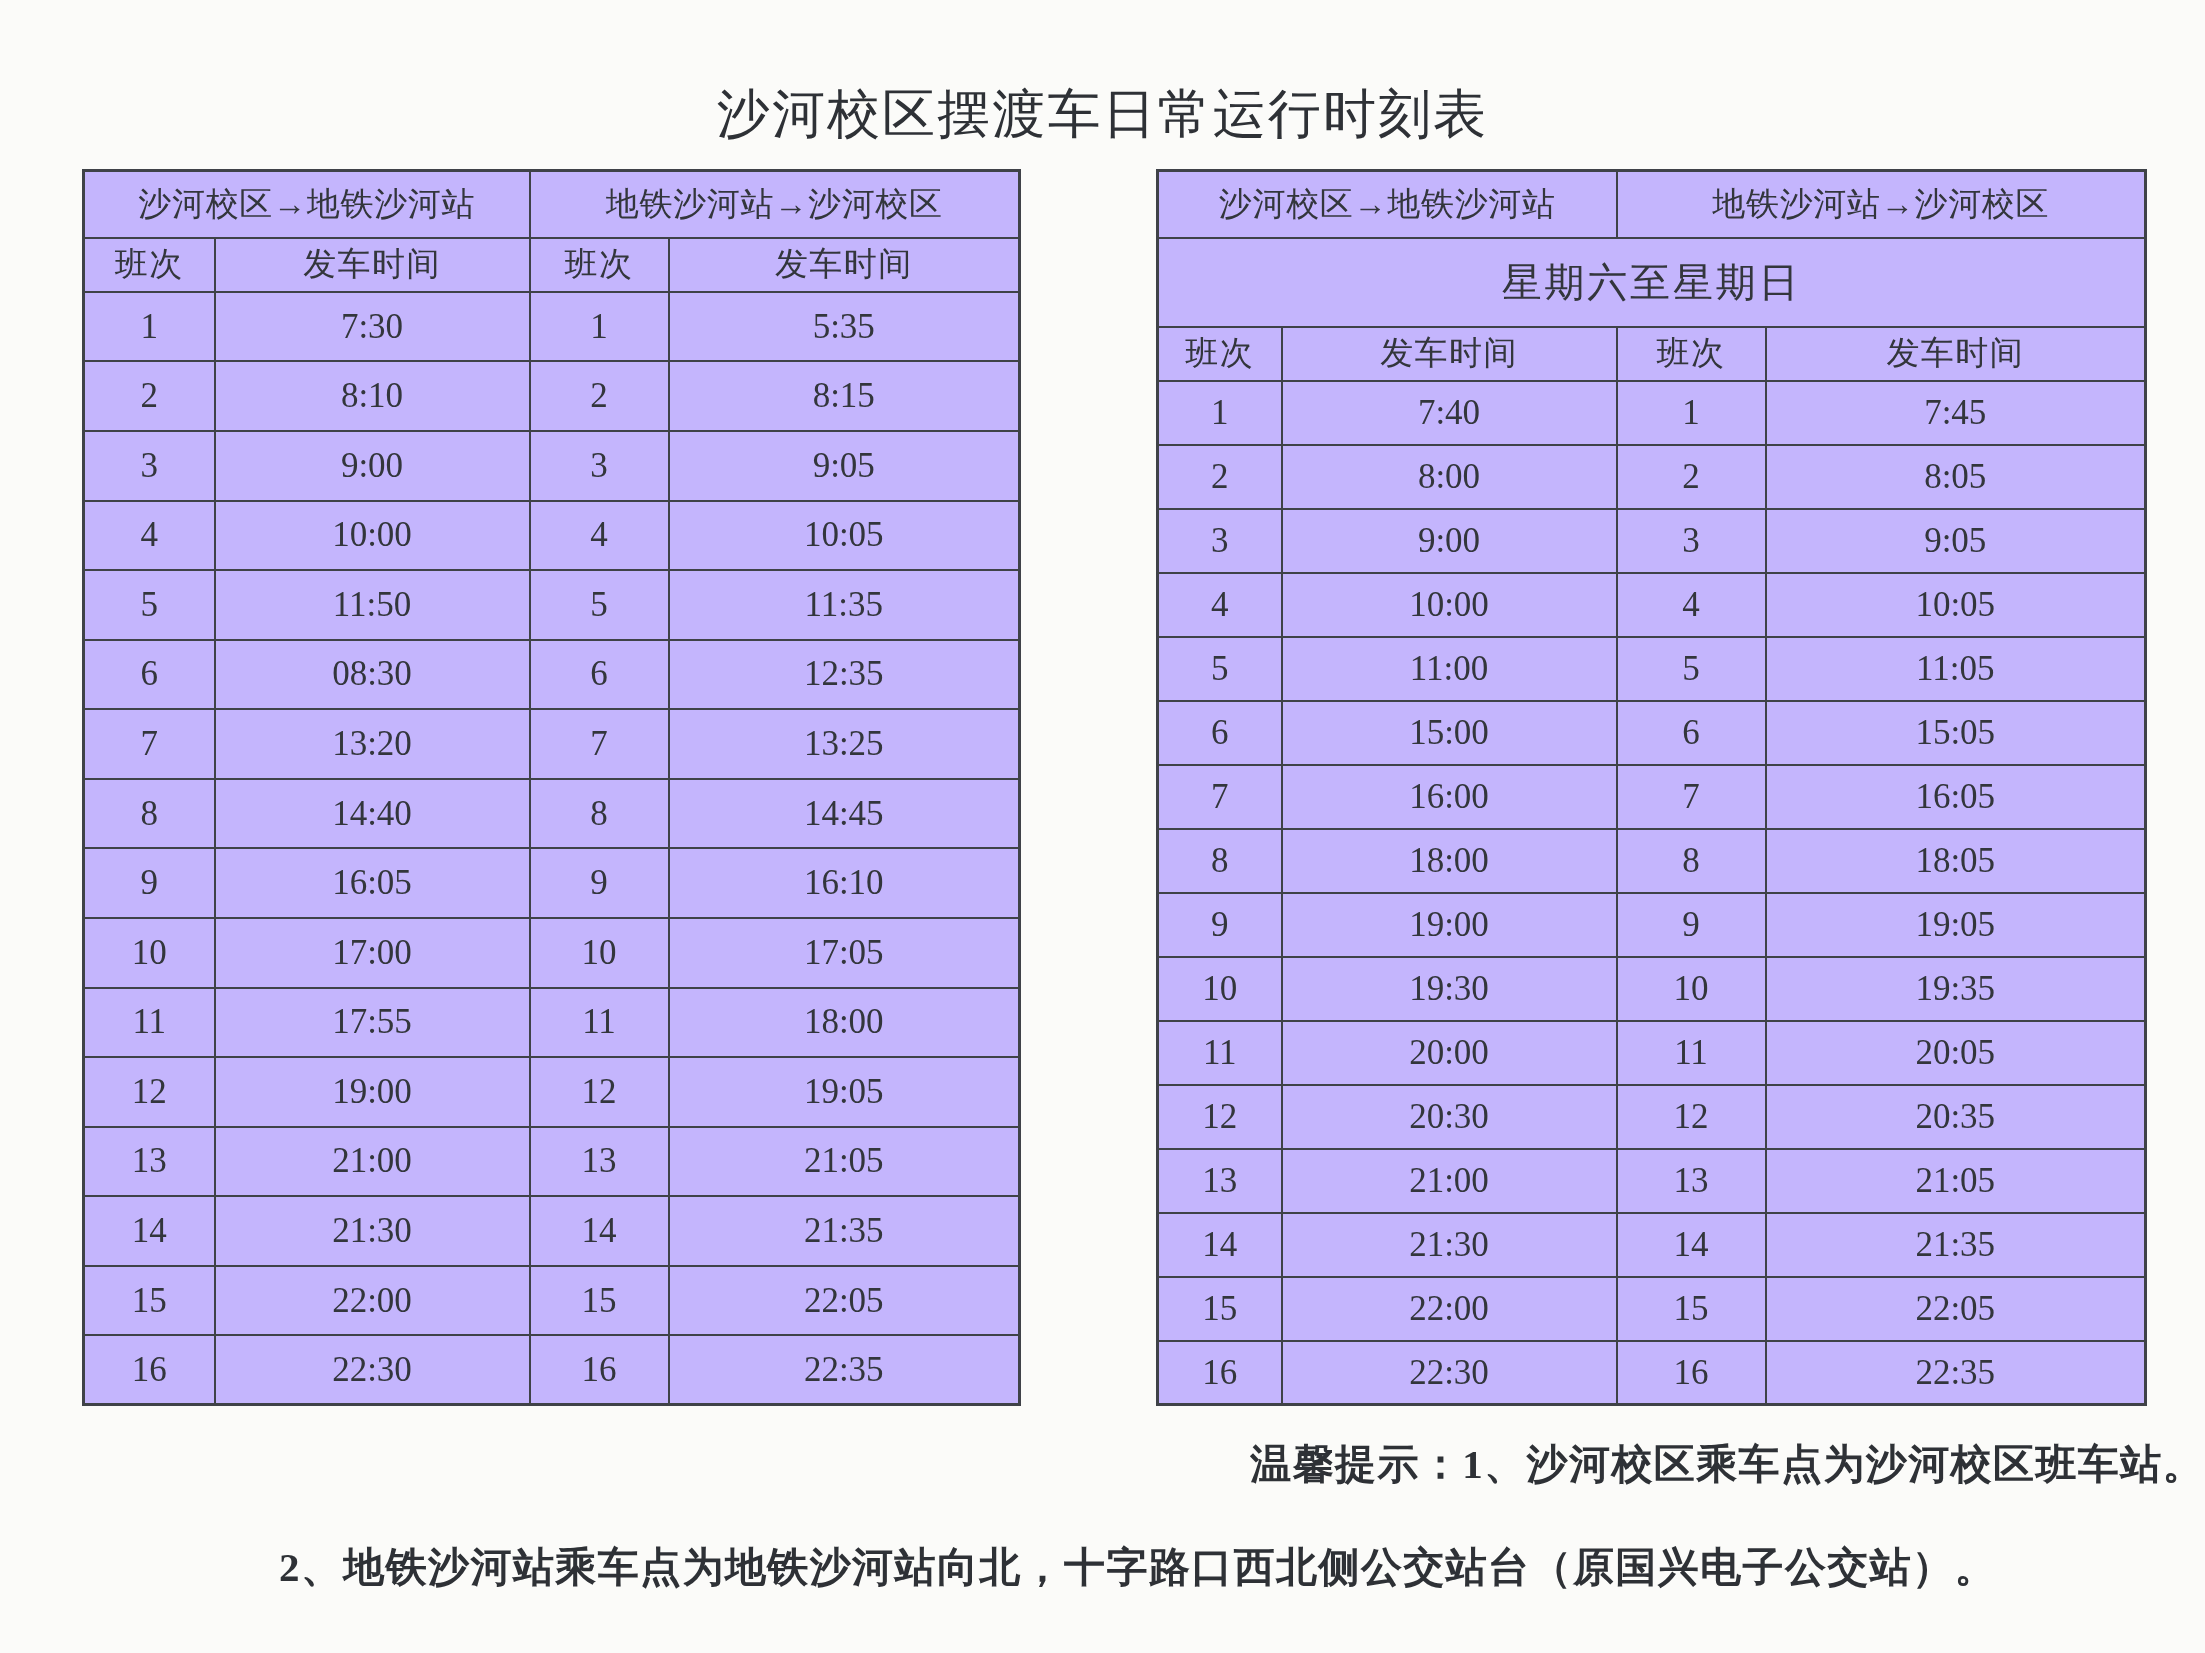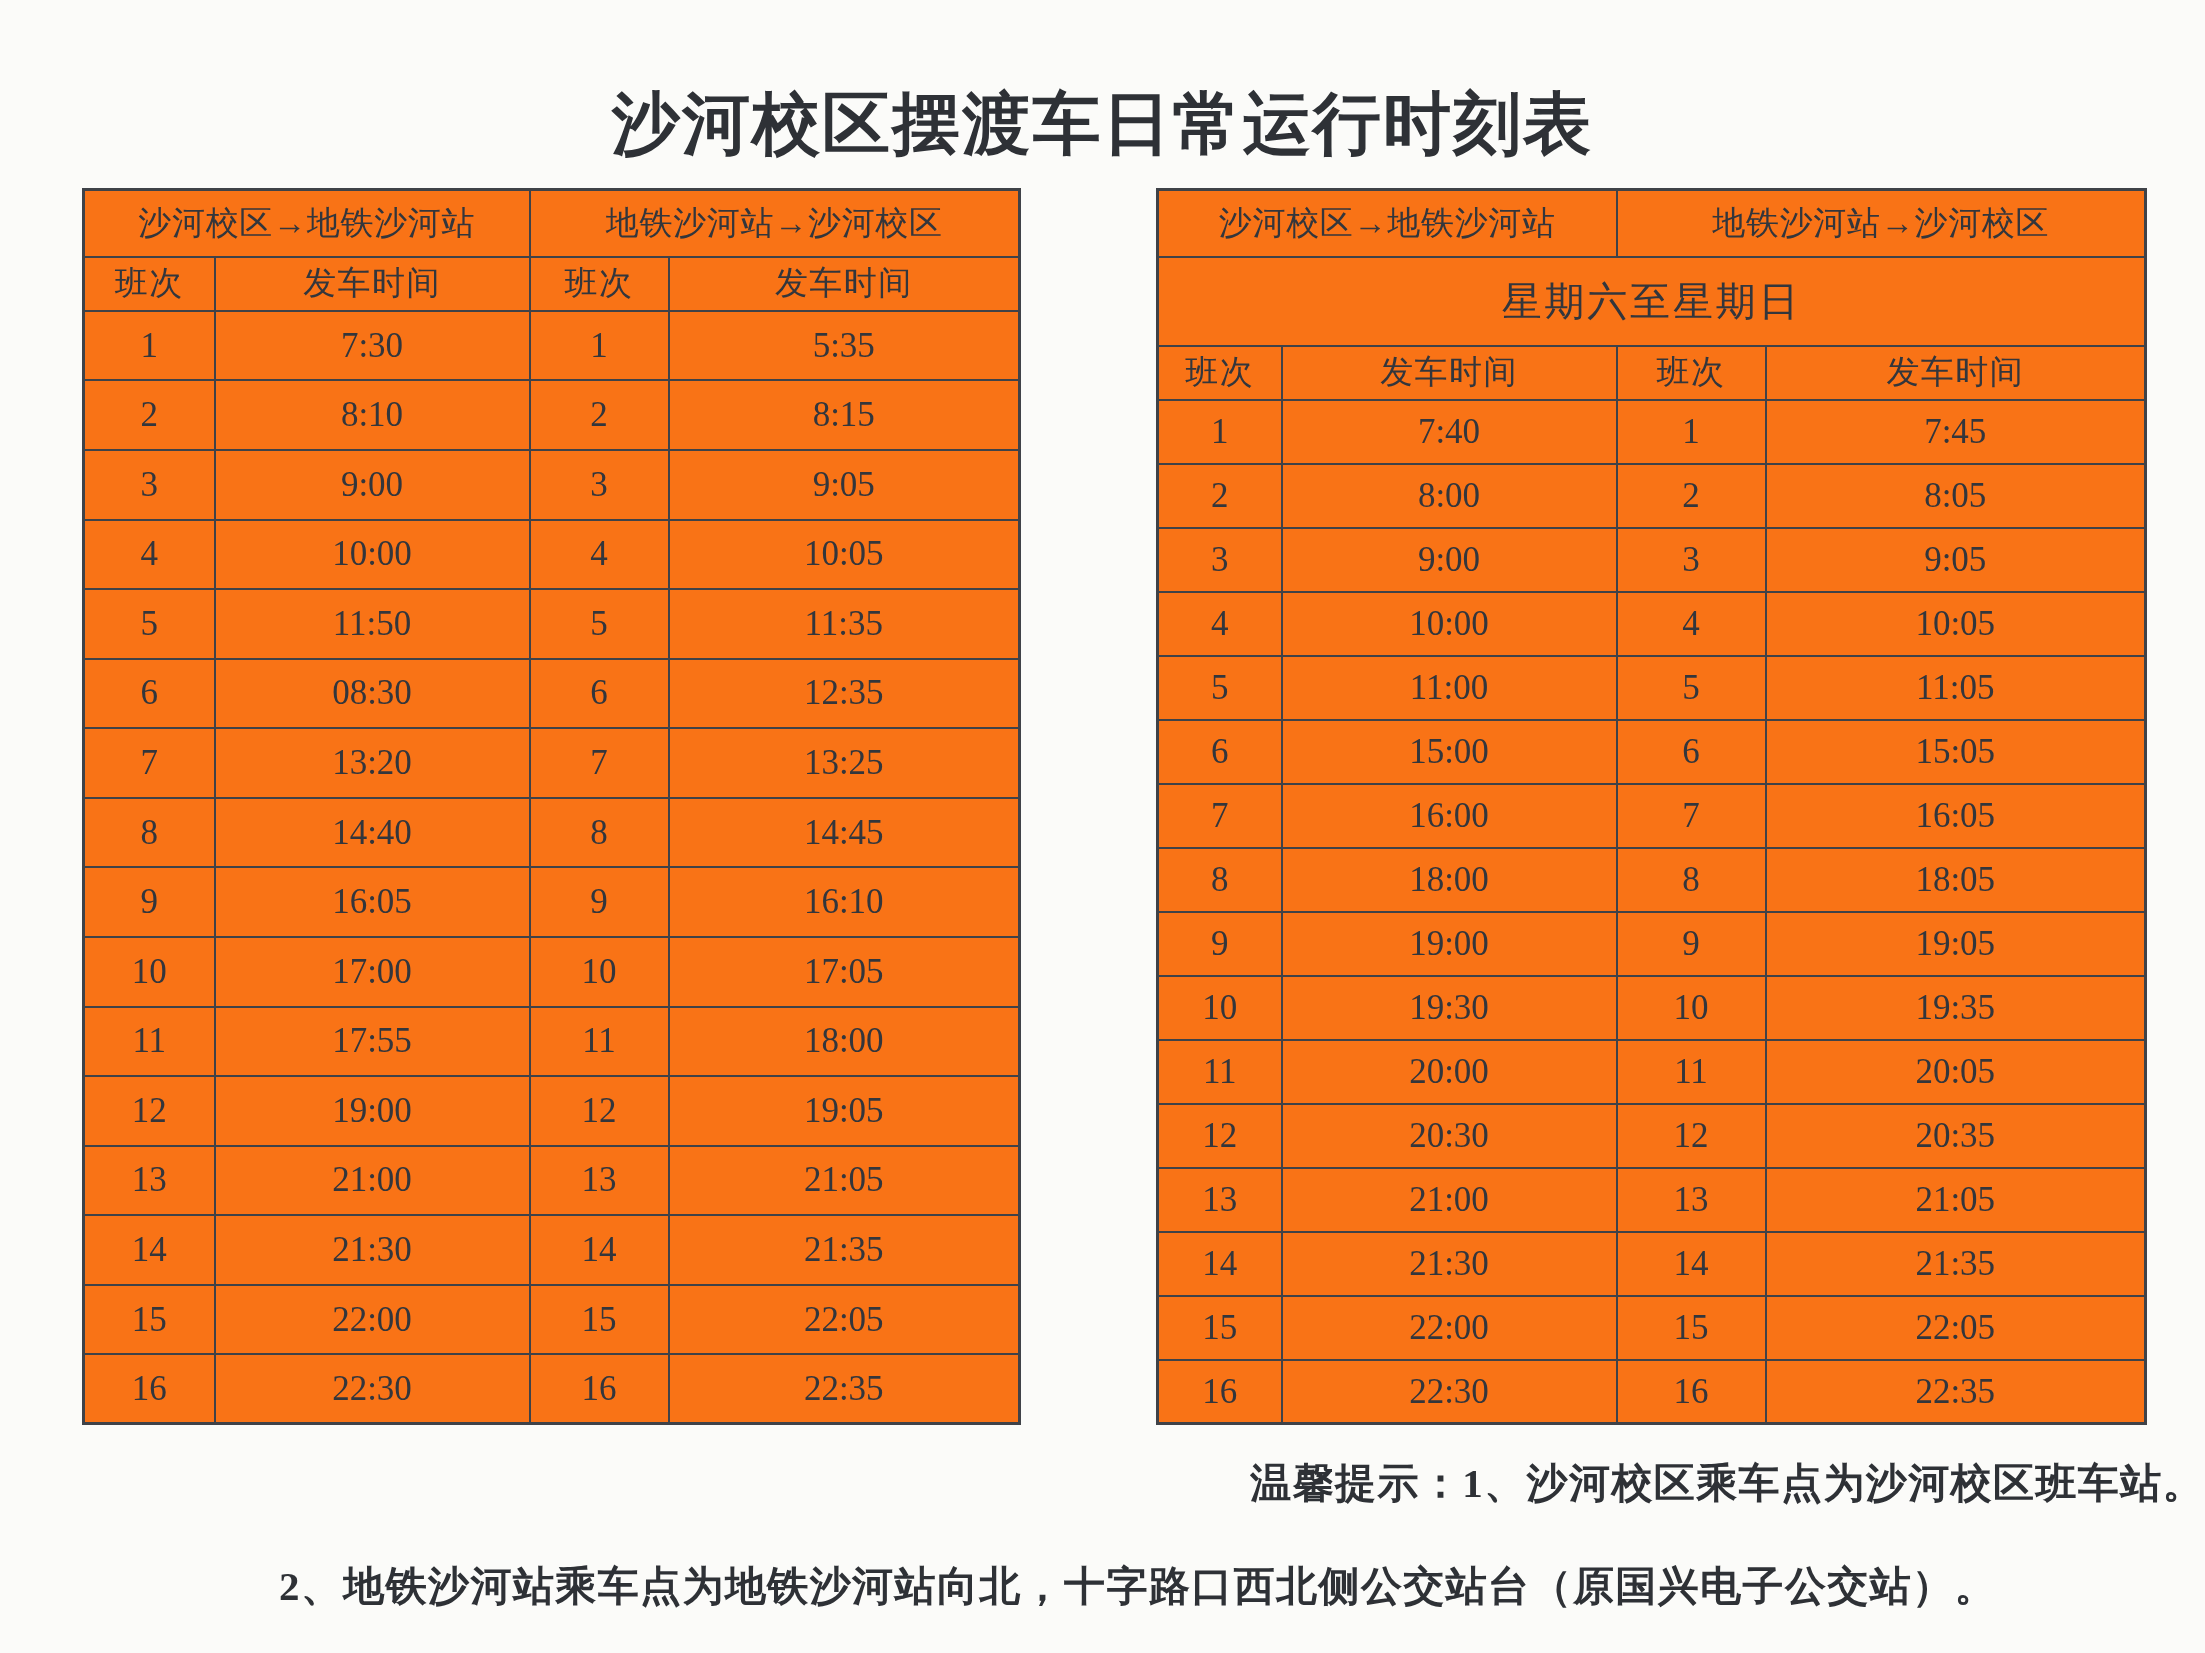--- a/index.html
+++ b/index.html
@@ -5,35 +5,35 @@
   * { margin:0; padding:0; box-sizing:border-box; }
   html, body { width:2205px; height:1653px; }
   body {
     background:#fbfbf9;
     color:#34373d;
     font-family:"Liberation Serif","DejaVu Serif",serif;
   }
   .title {
     margin-top:79px;
     text-align:center;
-    font-size:68px;
-    font-weight:bold;
+    font-size:53px;
+    font-weight:normal;
     letter-spacing:2.1px;
     color:#2e3136;
   }
   .tables {
     display:flex;
     margin-left:82px;
     margin-top:18.4px;
   }
   table.schedule {
     border-collapse:collapse;
     table-layout:fixed;
     border:3.5px solid #3f4248;
-    background:#f97316;
+    background:#c4b5fd;
   }
   table.schedule.left  { width:937px; margin-right:135px; }
   table.schedule.right { width:988px; }
   .left  col.c1{width:131px} .left  col.c2{width:315px} .left  col.c3{width:139px} .left  col.c4{width:351px}
   .right col.c1{width:124px} .right col.c2{width:335px} .right col.c3{width:149px} .right col.c4{width:380px}
   .schedule th, .schedule td {
     border:2.1px solid #3f4248;
     text-align:center;
     vertical-align:middle;
     font-weight:normal;

